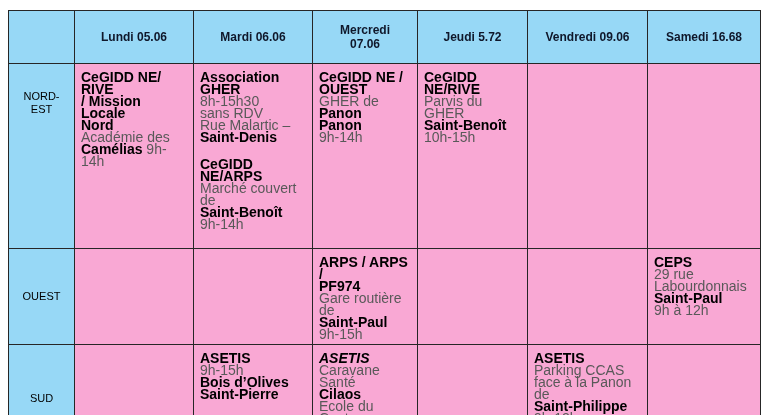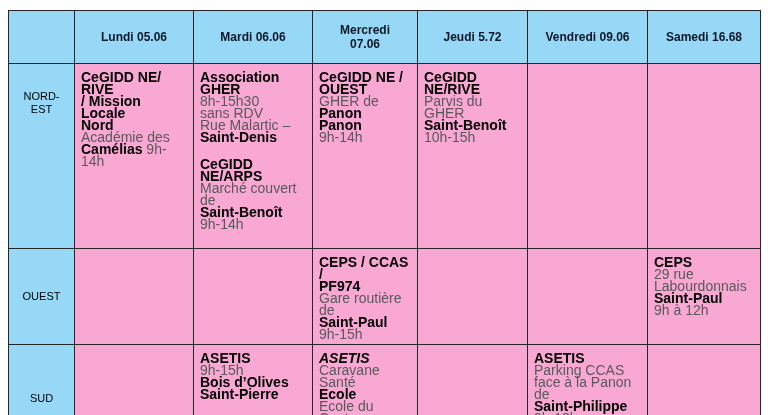--- a/index.html
+++ b/index.html
@@ -146,21 +146,21 @@
           <td class="slot"></td>
           <td class="slot"></td>
         </tr>
         <tr class="row-ouest">
           <th class="region">
             <div>OUEST</div>
           </th>
           <td class="slot"></td>
           <td class="slot"></td>
           <td class="slot">
-            <div class="line"><span class="seg strong">CEPS / CCAS /</span></div>
+            <div class="line"><span class="seg strong">ARPS / ARPS /</span></div>
             <div class="line"><span class="seg strong">PF974</span></div>
             <div class="line"><span class="seg">Gare routière de</span></div>
             <div class="line"><span class="seg strong">Saint-Paul</span></div>
             <div class="line"><span class="seg">9h-15h</span></div>
           </td>
           <td class="slot"></td>
           <td class="slot"></td>
           <td class="slot">
             <div class="line"><span class="seg strong">CEPS</span></div>
             <div class="line"><span class="seg">29 rue</span></div>
@@ -176,21 +176,21 @@
           <td class="slot"></td>
           <td class="slot">
             <div class="line"><span class="seg strong">ASETIS</span></div>
             <div class="line"><span class="seg">9h-15h</span></div>
             <div class="line"><span class="seg strong">Bois d’Olives</span></div>
             <div class="line"><span class="seg strong">Saint-Pierre</span></div>
           </td>
           <td class="slot">
             <div class="line"><span class="seg strong italic">ASETIS</span></div>
             <div class="line"><span class="seg">Caravane Santé</span></div>
-            <div class="line"><span class="seg strong">Ecole</span></div>
+            <div class="line"><span class="seg strong">Cilaos</span></div>
             <div class="line"><span class="seg">Ecole du Centre</span></div>
             <div class="line"><span class="seg">ville</span></div>
             <div class="line"><span class="seg">9h-16h</span></div>
           </td>
           <td class="slot"></td>
           <td class="slot">
             <div class="line"><span class="seg strong">ASETIS</span></div>
             <div class="line"><span class="seg">Parking CCAS</span></div>
             <div class="line"><span class="seg">face à la Panon de</span></div>
             <div class="line"><span class="seg strong">Saint-Philippe</span></div>

